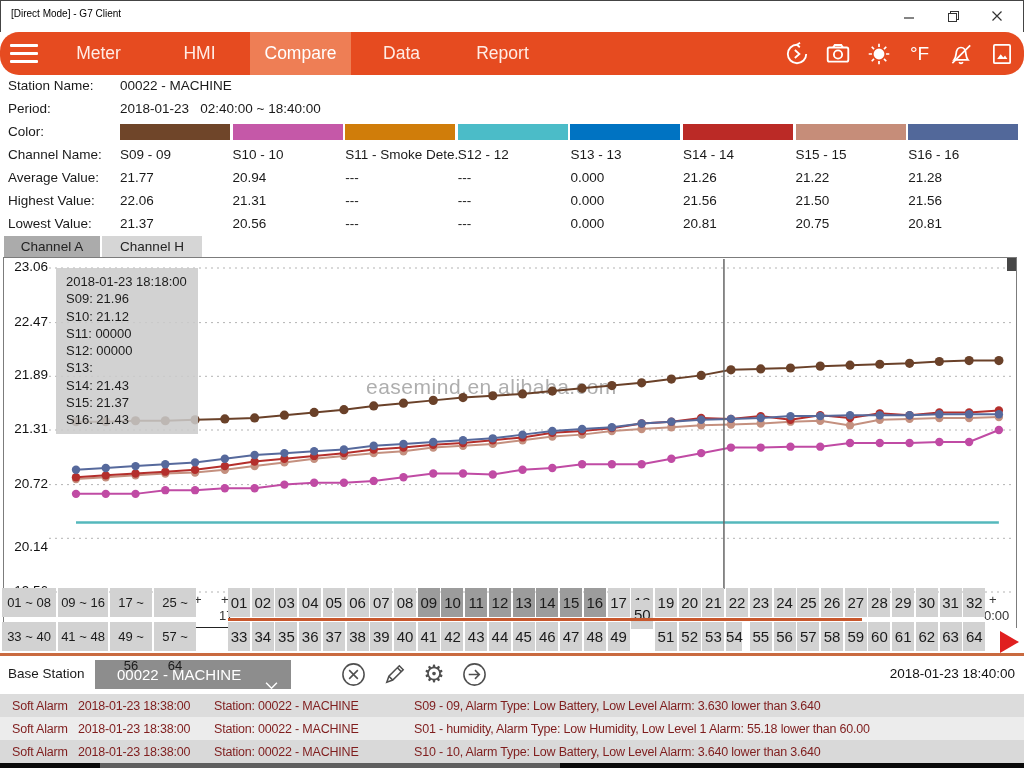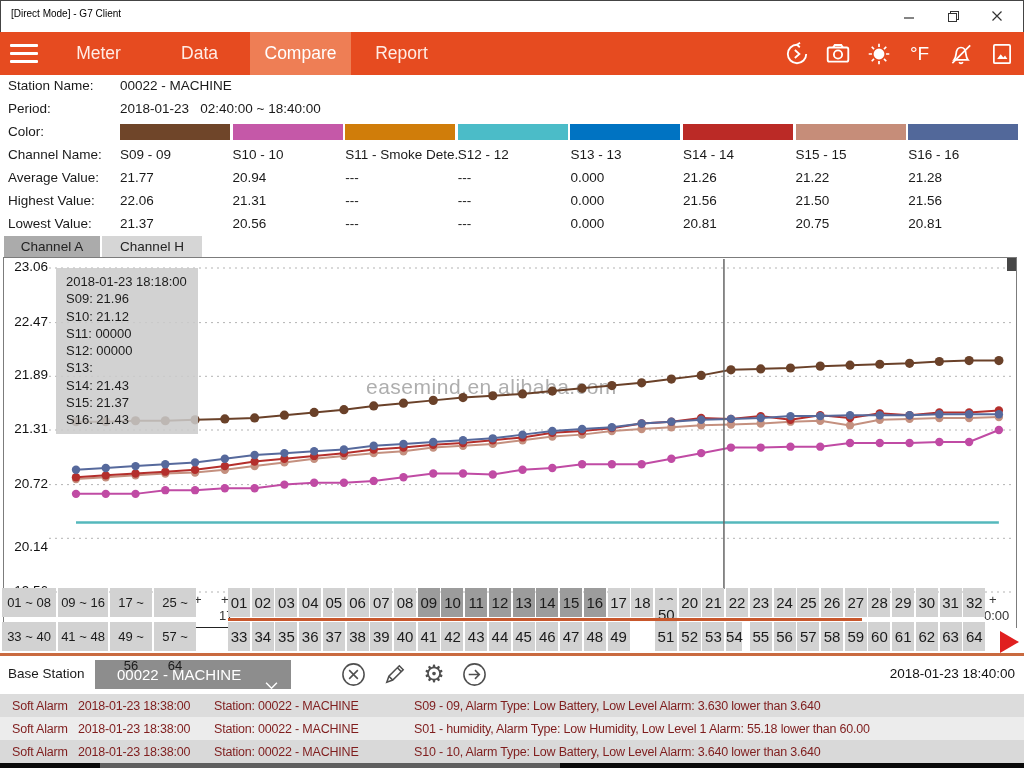--- a/index.html
+++ b/index.html
@@ -5,21 +5,21 @@
   html,body{margin:0;padding:0;background:#888;}
   #app{position:relative;width:1024px;height:768px;background:#fff;overflow:hidden;
        font-family:"Liberation Sans",sans-serif;color:#1a1a1a;}
   .abs{position:absolute;}
   
   .titlebar{position:absolute;left:0;top:0;width:1024px;height:32px;background:#fff;
             box-shadow:inset 0 1px 0 #444,inset 1px 0 0 #444,inset -1px 0 0 #444;}
   .title-text{position:absolute;left:11px;top:8px;font-size:10px;color:#000;}
   .win-btn{position:absolute;top:0;width:44px;height:32px;display:flex;align-items:center;justify-content:center;}
   
-  .nav{position:absolute;left:0;top:32px;width:1024px;height:43px;background:#e64b20;}
+  .nav{position:absolute;left:0;top:32px;width:1024px;height:43px;background:#e64b20;border-radius:19px;}
   .hamburger{position:absolute;left:10px;top:12px;width:28px;height:19px;}
   .hamburger div{height:3px;background:#fff;margin-bottom:5px;border-radius:1px;}
   #nav-items{position:absolute;left:48px;top:0;height:43px;display:flex;}
   .nav-item{width:101px;height:43px;line-height:43px;text-align:center;color:#ffece5;font-size:17.5px;}
   .nav-item.active{background:#ee7e55;color:#fff;}
   .nav-icons{position:absolute;right:8px;top:0;height:43px;display:flex;align-items:center;gap:12px;}
   .nav-ic{width:29px;height:29px;display:flex;align-items:center;justify-content:center;color:#fff;}
   .nav-ic svg{width:26px;height:26px;}
   .deg-f{font-size:19px;color:#fff;}
   
@@ -101,22 +101,23 @@
   </div>
 
   <div class="nav">
     <div class="hamburger">
         <div></div>
         <div></div>
         <div></div>
       </div>
     <div id="nav-items">
         <div class="nav-item">Meter</div>
+        <div class="nav-item">HMI</div>
+        <div class="nav-item active">Compare</div>
         <div class="nav-item">Data</div>
-        <div class="nav-item active">Compare</div>
         <div class="nav-item">Report</div>
       </div>
     <div class="nav-icons" id="nav-icons">
         <span class="nav-ic">
           <svg viewBox="0 0 24 24" fill="none" stroke="#fff" stroke-width="1.7">
             <path d="M20.5 12A8.5 8.5 0 1 1 12 3.5"></path>
             <path d="M12 3.5l2.8-1.8M12 3.5l2.6 2.2"></path>
             <path d="M10 8.3l4.2 3.7-4.2 3.7"></path>
           </svg>
         </span>
@@ -470,21 +471,21 @@
       <div class="cell" style="left: 394.04px; top: 622px; width: 22px;">40</div>
       <div class="cell" style="left: 417.76px; top: 622px; width: 22px;">41</div>
       <div class="cell" style="left: 441.48px; top: 622px; width: 22px;">42</div>
       <div class="cell" style="left: 465.2px; top: 622px; width: 22px;">43</div>
       <div class="cell" style="left: 488.92px; top: 622px; width: 22px;">44</div>
       <div class="cell" style="left: 512.64px; top: 622px; width: 22px;">45</div>
       <div class="cell" style="left: 536.36px; top: 622px; width: 22px;">46</div>
       <div class="cell" style="left: 560.08px; top: 622px; width: 22px;">47</div>
       <div class="cell" style="left: 583.8px; top: 622px; width: 22px;">48</div>
       <div class="cell" style="left: 607.52px; top: 622px; width: 22px;">49</div>
-      <div class="cell" style="left: 631.24px; top: 600px; width: 22px; margin-left: 24px;">50</div>
+      <div class="cell" style="left: 631.24px; top: 600px; width: 22px;">50</div>
       <div class="cell" style="left: 654.96px; top: 622px; width: 22px;">51</div>
       <div class="cell" style="left: 678.68px; top: 622px; width: 22px;">52</div>
       <div class="cell" style="left: 702.4px; top: 622px; width: 22px;">53</div>
       <div class="cell" style="left: 726.12px; top: 622px; width: 16px;">54</div>
       <div class="cell" style="left: 749.84px; top: 622px; width: 22px;">55</div>
       <div class="cell" style="left: 773.56px; top: 622px; width: 22px;">56</div>
       <div class="cell" style="left: 797.28px; top: 622px; width: 22px;">57</div>
       <div class="cell" style="left: 821px; top: 622px; width: 22px;">58</div>
       <div class="cell" style="left: 844.72px; top: 622px; width: 22px;">59</div>
       <div class="cell" style="left: 868.44px; top: 622px; width: 22px;">60</div>

